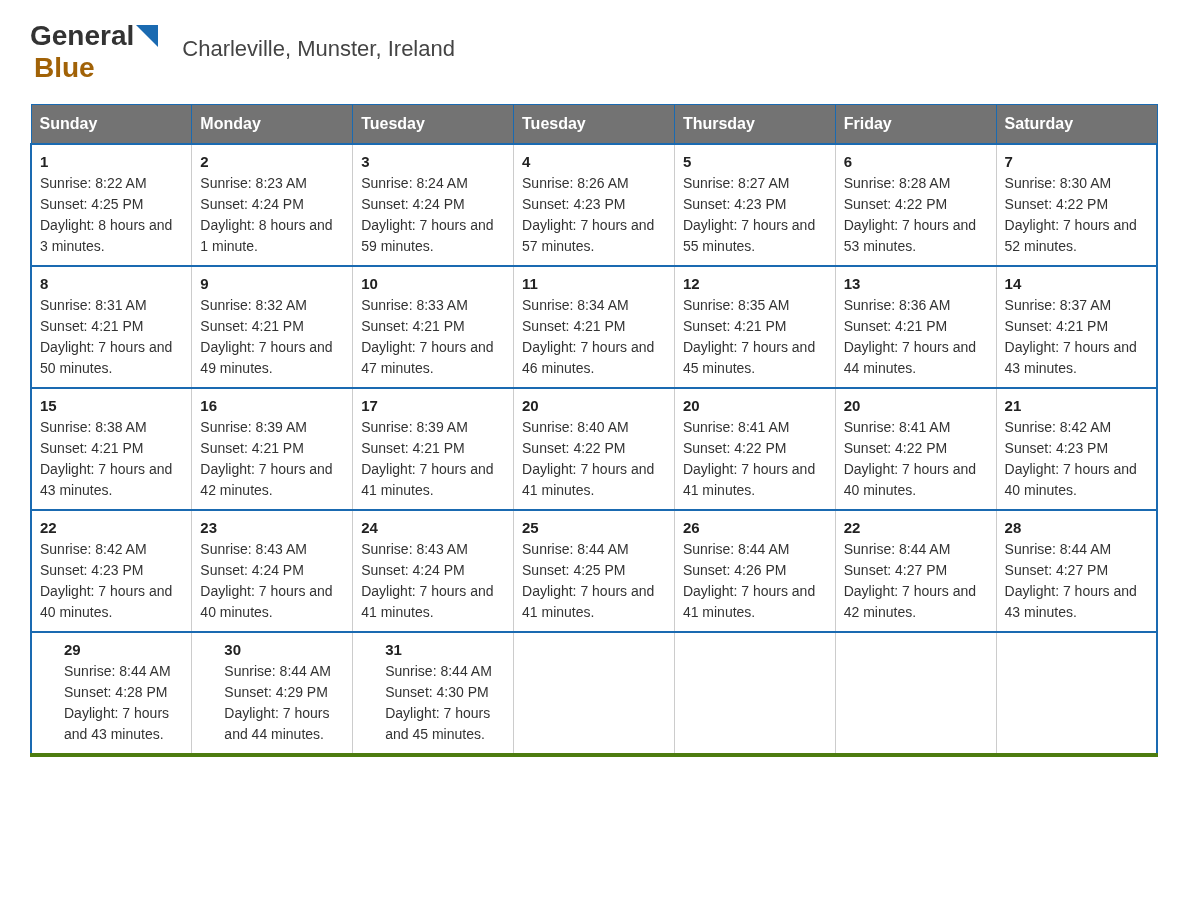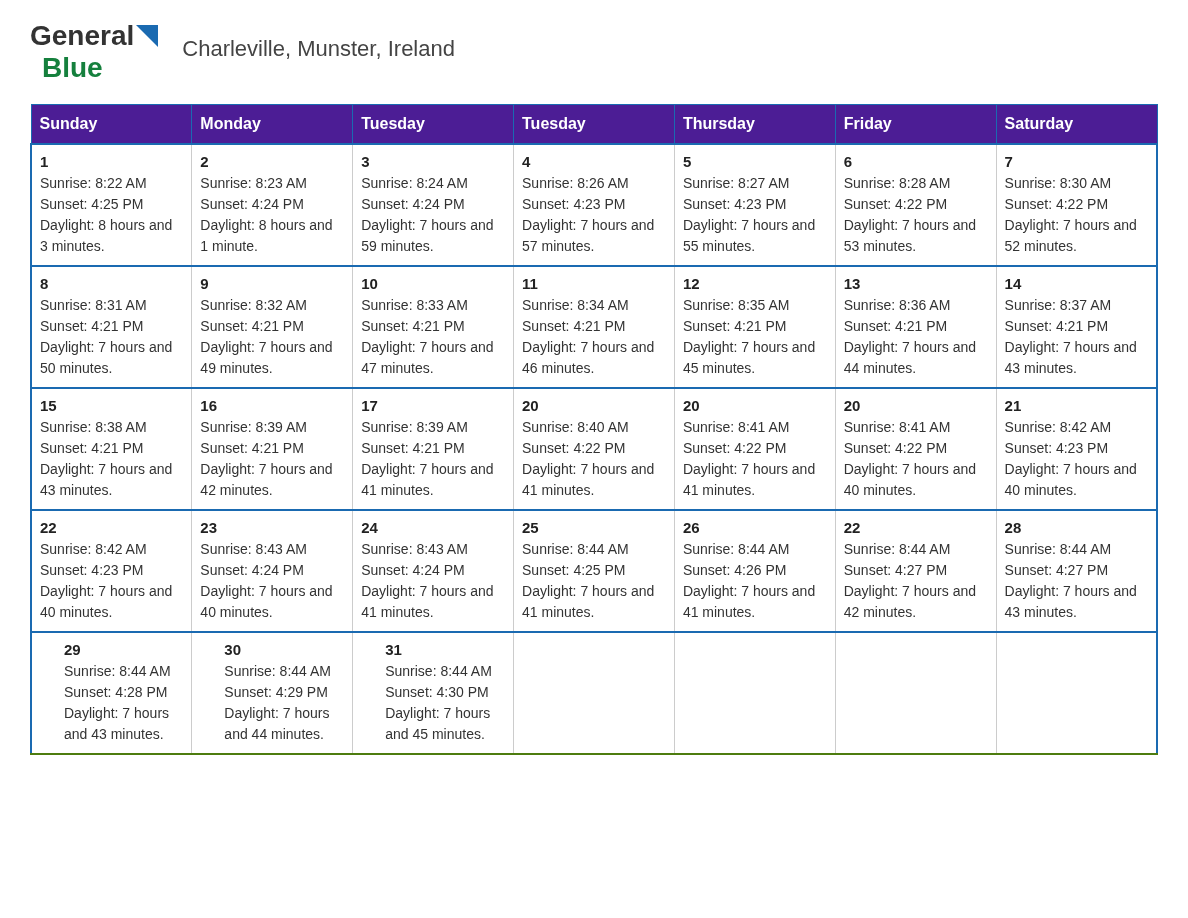--- a/index.html
+++ b/index.html
@@ -42,21 +42,21 @@
       font-size: 22px;
       color: #444;
       margin-top: 16px;
     }
     table {
       width: 100%;
       border-collapse: collapse;
       table-layout: fixed;
     }
     thead tr th {
-      background-color: #4c1d95;
+      background-color: #737373;
       color: #fff;
       font-size: 16px;
       font-weight: bold;
       padding: 10px 8px;
       text-align: left;
       border: 1px solid #1a6ab1;
     }
     tbody tr td {
       vertical-align: top;
       padding: 8px 8px;
@@ -67,21 +67,21 @@
       min-height: 90px;
       height: 115px;
     }
     tbody tr td:first-child {
       border-left: 2px solid #1a6ab1;
     }
     tbody tr td:last-child {
       border-right: 2px solid #1a6ab1;
     }
     tbody tr:last-child td {
-      border-bottom: 2px solid #4d7c0f;
+      border-bottom: 4px solid #4d7c0f;
       padding-left: 32px;
     }
     .day-number {
       font-size: 15px;
       font-weight: bold;
       color: #222;
       display: block;
       margin-bottom: 3px;
     }
     .day-info {
@@ -98,21 +98,21 @@
 
 <div class="header">
   <div class="logo-wrapper">
     <div class="logo-top">
       <span style="font-size:28px;font-weight:bold;color:#333;font-family:Arial,sans-serif;">General</span>
       <svg width="22" height="22" viewBox="0 0 22 22" style="margin-left:2px;margin-top:0px;">
         <polygon points="0,0 22,0 22,22" fill="#1a6ab1"></polygon>
       </svg>
     </div>
     <div class="logo-bottom">
-      <span style="font-size:28px;font-weight:bold;color:#15803d;font-family:Arial,sans-serif;margin-left:10px;">Blue</span>
+      <span style="font-size:28px;font-weight:bold;color:#a16207;font-family:Arial,sans-serif;margin-left:2px;">Blue</span>
     </div>
   </div>
   <div class="title-area">
     <div class="subtitle">Charleville, Munster, Ireland</div>
   </div>
 </div>
 
 <table>
   <thead>
     <tr>

